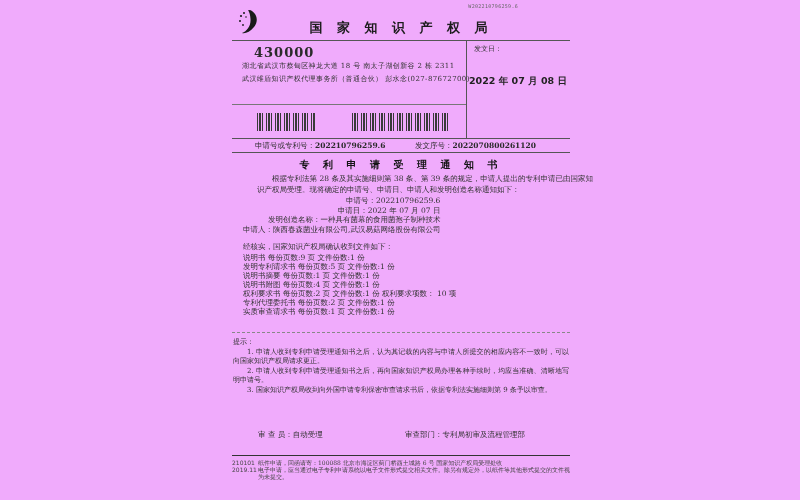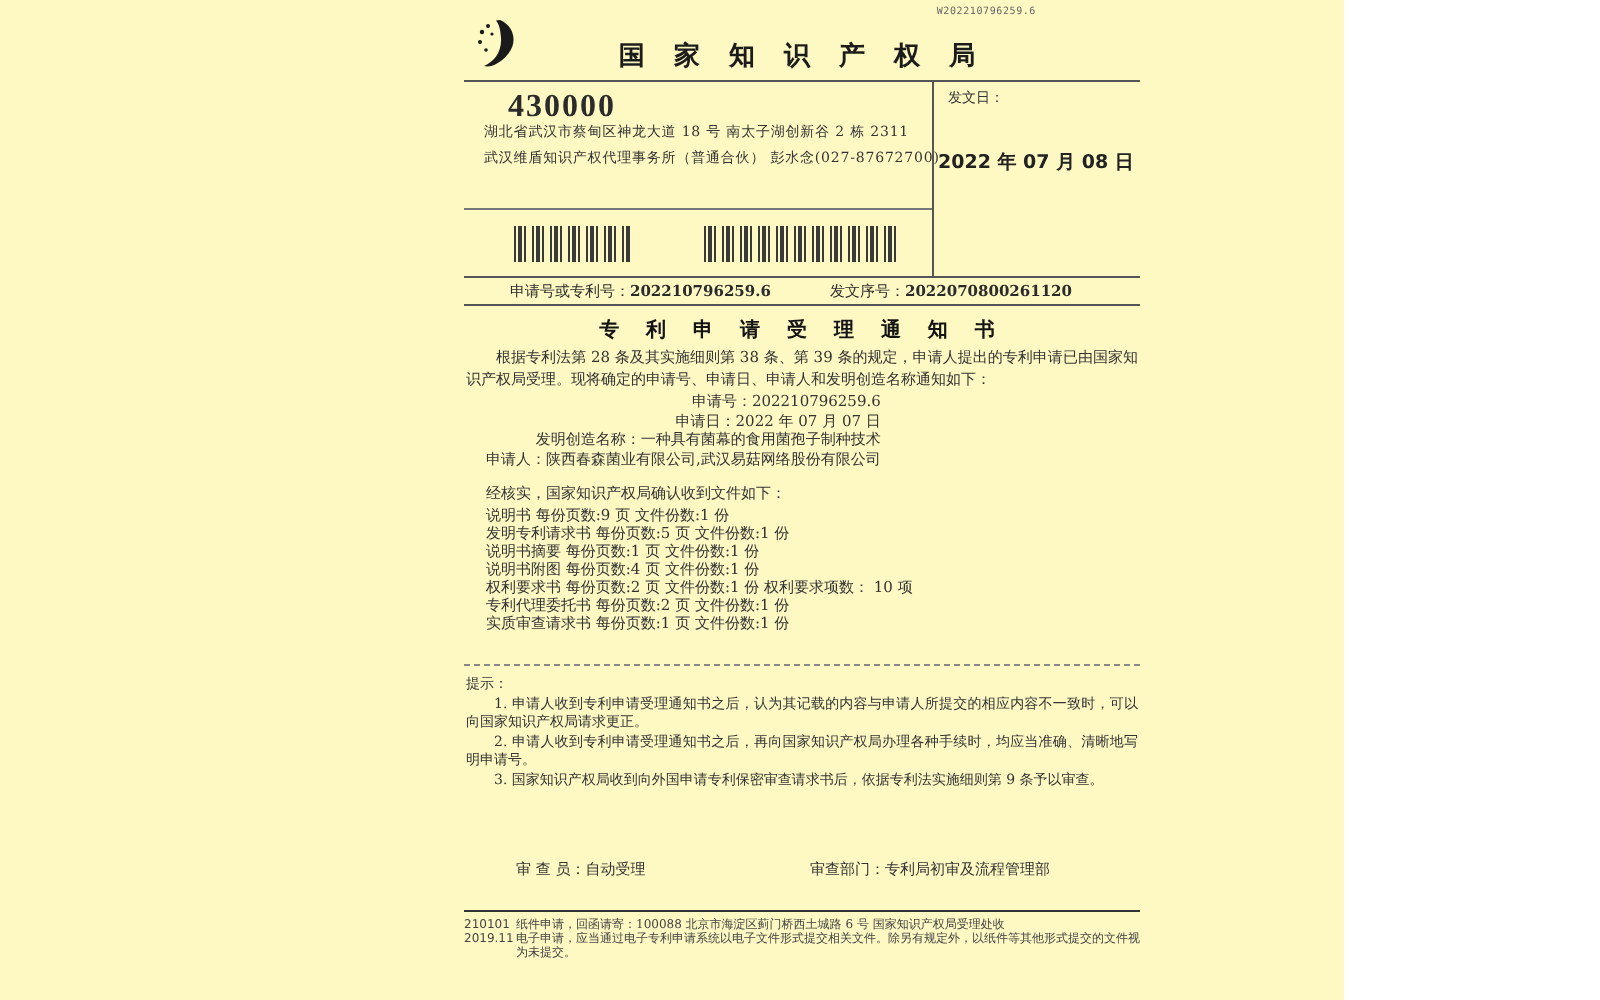--- a/index.html
+++ b/index.html
@@ -1,34 +1,34 @@
 <!DOCTYPE html>
 <html><head>
 <meta charset="utf-8">
 <style>
   html,body{margin:0;padding:0;}
   body{width:800px;height:500px;background:#ffffff;overflow:hidden;
        font-family:"DejaVu Serif","Liberation Serif",serif;color:#2b2b2b;}
-  .page{position:relative;width:672px;height:500px;background:#fef9c3;}
+  .page{position:relative;width:800px;height:500px;background:#f0abfc;}
   .doc{position:absolute;left:228px;top:0;width:346px;height:500px;}
   .abs{position:absolute;}
   .hline{position:absolute;height:0;border-top:1px solid #555;}
   .vline{position:absolute;width:0;border-left:1px solid #555;}
   .dashedline{position:absolute;height:0;border-top:1px dashed #888;}
   .top-code{font-family:"DejaVu Sans Mono",monospace;font-size:5px;color:#666;letter-spacing:.3px;}
   .agency{width:100%;text-align:center;font-size:13px;font-weight:bold;letter-spacing:5px;color:#1c1c1c;}
-  .postal{font-size:16px;font-weight:bold;letter-spacing:1px;font-family:Liberation Serif, serif;}
+  .postal{font-size:13px;font-weight:bold;letter-spacing:1px;}
   .addr{font-size:7px;color:#333;letter-spacing:.4px;white-space:nowrap;}
   .date-label{font-size:7px;color:#333;}
   .date-value{font-family:"DejaVu Sans",sans-serif;font-size:9.5px;font-weight:600;color:#222;white-space:nowrap;}
   .barcode{position:absolute;height:18px;background:repeating-linear-gradient(90deg,#3a3a3a 0 1px,transparent 1px 2px,#3a3a3a 2px 4px,transparent 4px 5px,#3a3a3a 5px 6px,transparent 6px 9px);}
   .ref-row{font-size:7.5px;white-space:nowrap;text-align:right;}
   .ref-num{font-weight:bold;font-family:"DejaVu Serif",serif;}
   .doc-title{width:100%;text-align:center;font-size:10px;font-weight:bold;letter-spacing:5px;color:#141414;}
-  .body-text{font-size:7.5px;line-height:10.5px;text-align:justify;color:#333;}
+  .body-text{font-size:7.5px;line-height:10.5px;text-align:justify;color:#333;margin-left:24px;}
   .indent2{text-indent:2em;}
   .field-line{font-size:7.5px;line-height:9.5px;white-space:nowrap;color:#333;}
   .doc-line{font-size:7.5px;line-height:9px;white-space:nowrap;color:#333;}
   .notes{font-size:7px;line-height:9.5px;color:#333;text-align:justify;}
   .notes p{margin:0;text-indent:2em;}
   .notes .nlabel{text-indent:0;}
   .sign-row{font-size:7.5px;white-space:nowrap;color:#333;}
   .footer-code{font-size:6px;line-height:7px;color:#444;font-family:"DejaVu Sans",sans-serif;}
   .footer-text{font-size:6px;line-height:7px;color:#444;text-align:justify;}
   .logo-svg{display:block;}

